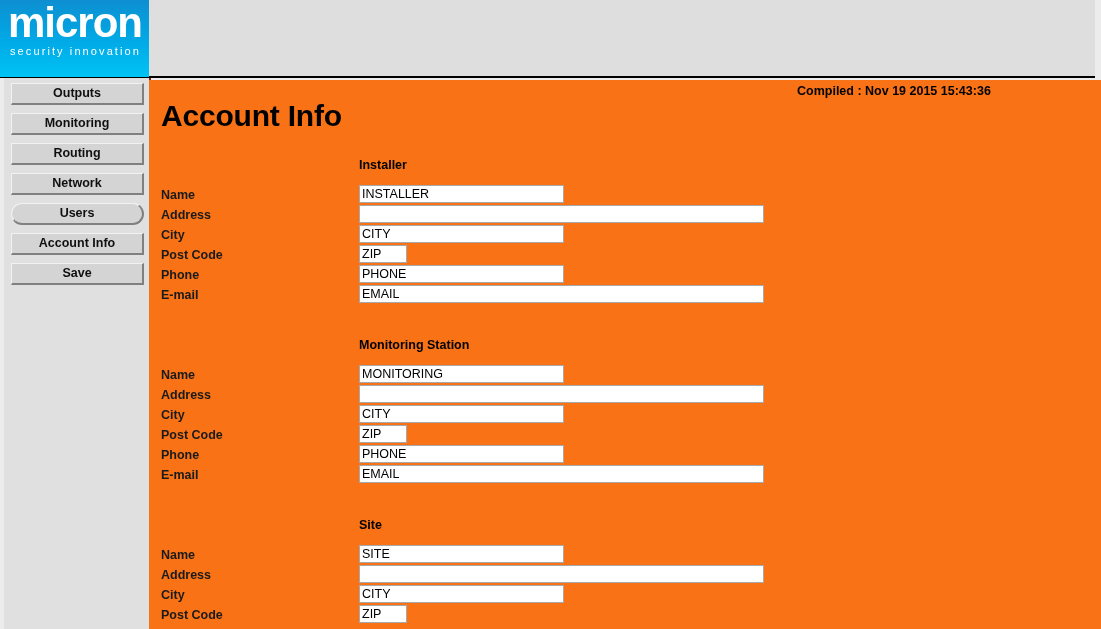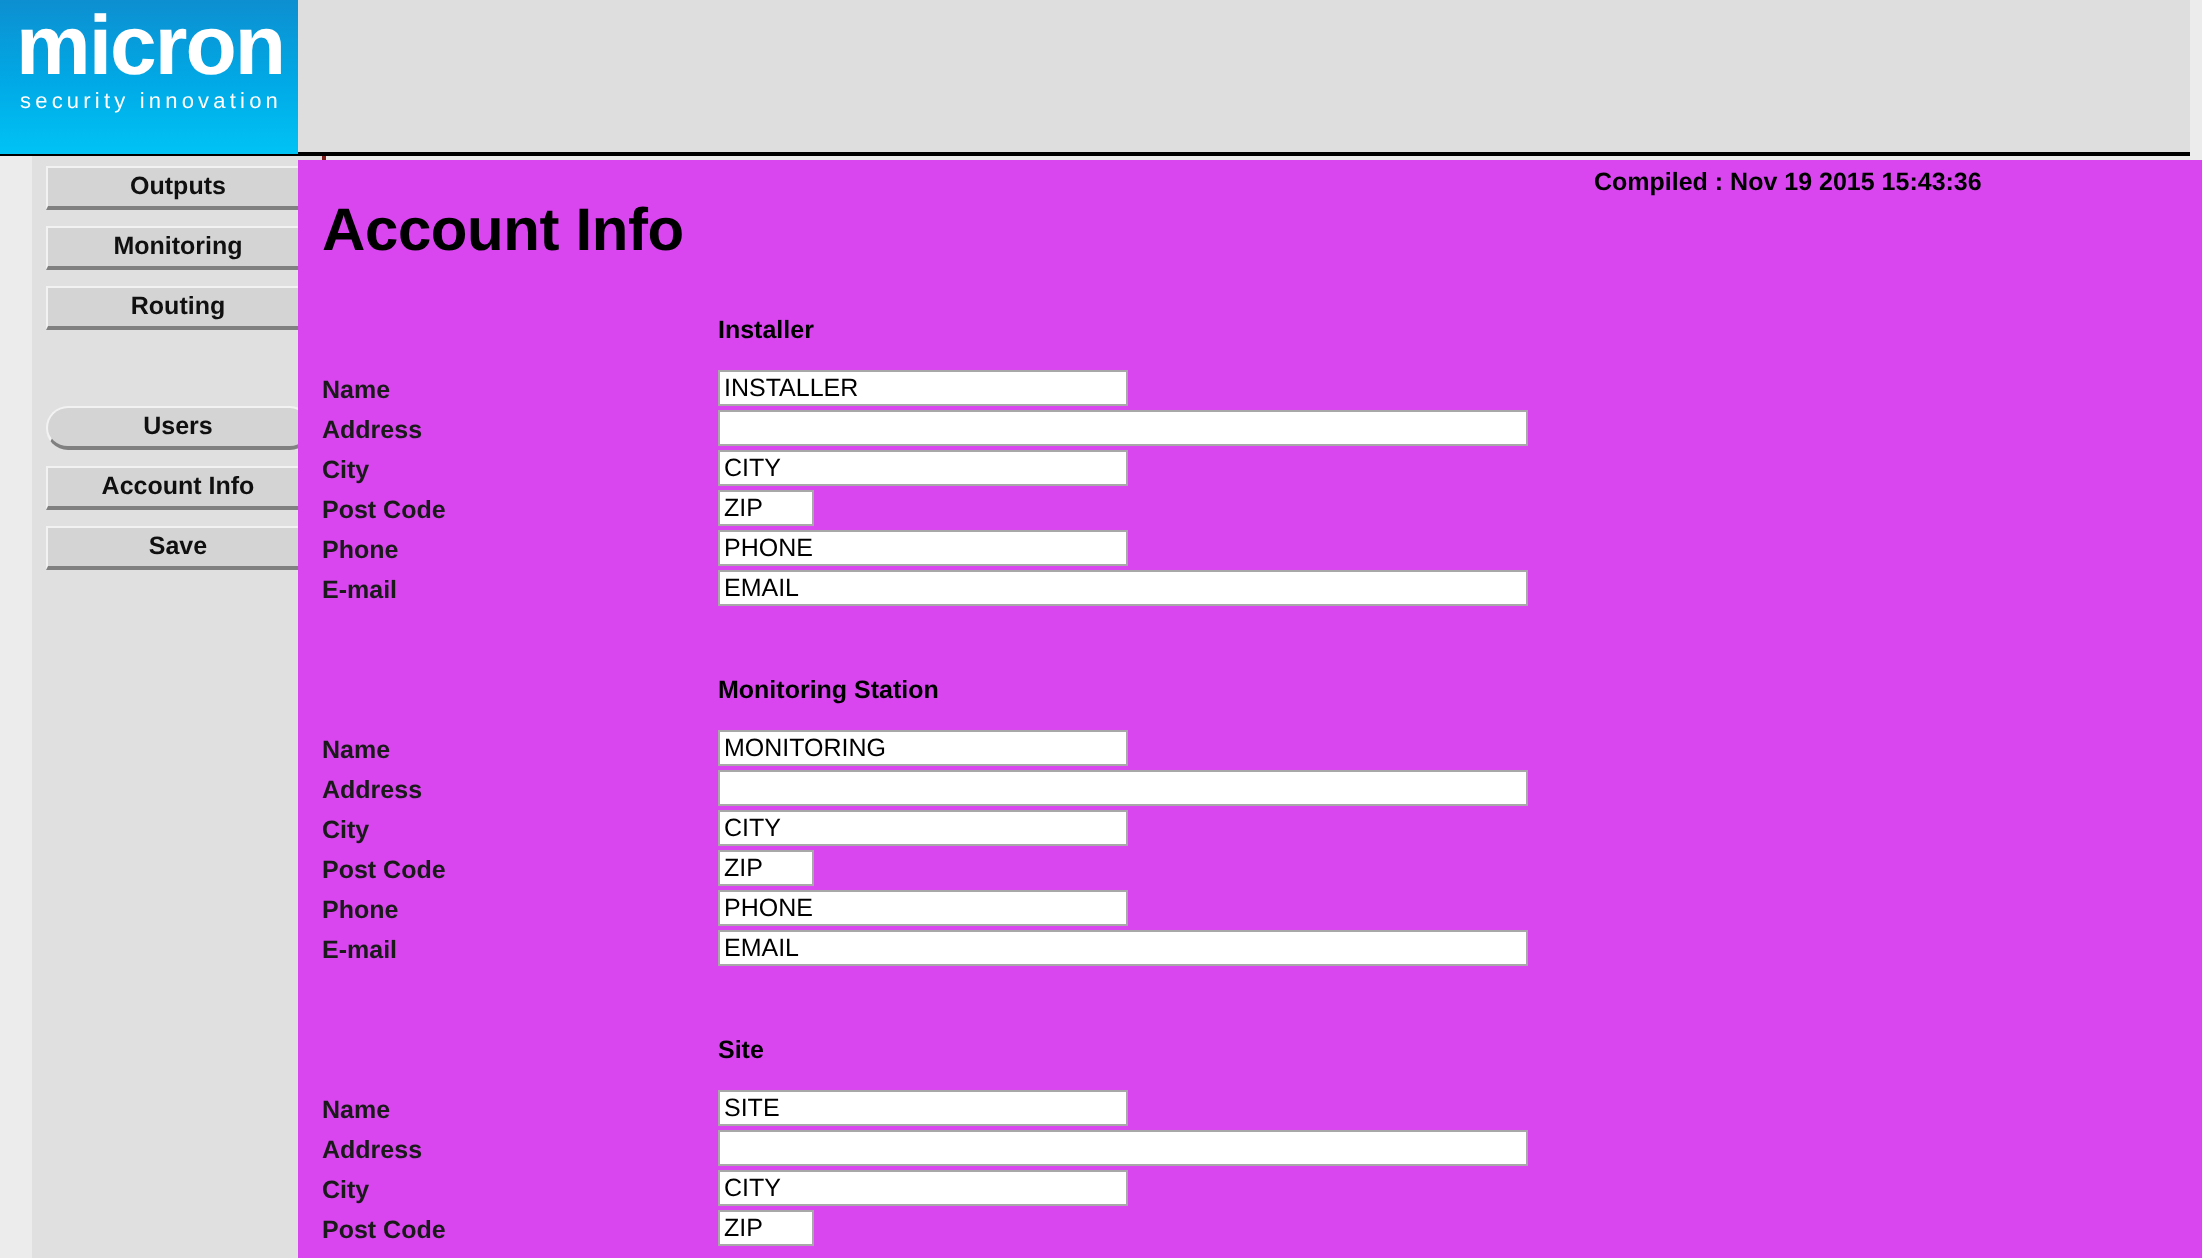--- a/index.html
+++ b/index.html
@@ -58,21 +58,21 @@
     font-size: 11px;
     font-weight: normal;
     color: #ffffff;
     letter-spacing: 2.1px;
     line-height: 14px;
   }
 
   
   #sidebar {
     position: absolute;
-    left: 16px;
+    left: 4px;
     top: 78px;
     width: 147px;
     height: 551px;
     background: #e0e0e0;
     border-right: 2px solid #7f1d1d;
     box-sizing: border-box;
   }
   .side-btn {
     position: absolute;
     left: 7px;
@@ -94,21 +94,21 @@
     padding: 0;
   }
 
   
   #content {
     position: absolute;
     left: 149px;
     top: 80px;
     width: 952px;
     height: 549px;
-    background: #d946ef;
+    background: #f97316;
   }
   #compiled {
     position: absolute;
     left: 648px;
     top: 4px;
     font-size: 12.5px;
     font-weight: bold;
     color: #000000;
     white-space: nowrap;
   }
@@ -163,20 +163,21 @@
     <div id="logo-block">
       <div id="logo-word">micron</div>
       <div id="logo-tag">security innovation</div>
     </div>
   </div>
 
   <div id="sidebar">
     <button class="side-btn" style="top:5px;">Outputs</button>
     <button class="side-btn" style="top:35px;">Monitoring</button>
     <button class="side-btn" style="top:65px;">Routing</button>
+    <button class="side-btn" style="top:95px;">Network</button>
     <button class="side-btn" style="top:125px;border-radius:11px;">Users</button>
     <button class="side-btn" style="top:155px;">Account Info</button>
     <button class="side-btn" style="top:185px;">Save</button>
   </div>
 
   <div id="content">
 
     <div id="compiled">Compiled : Nov 19 2015 15:43:36</div>
     <div id="page-title">Account Info</div>
 

